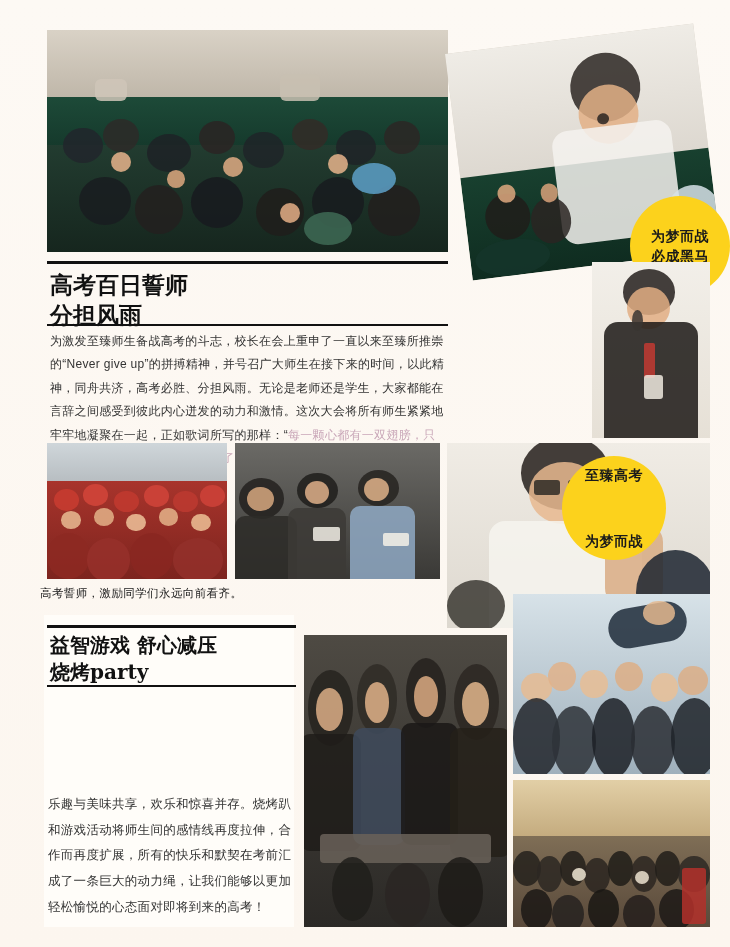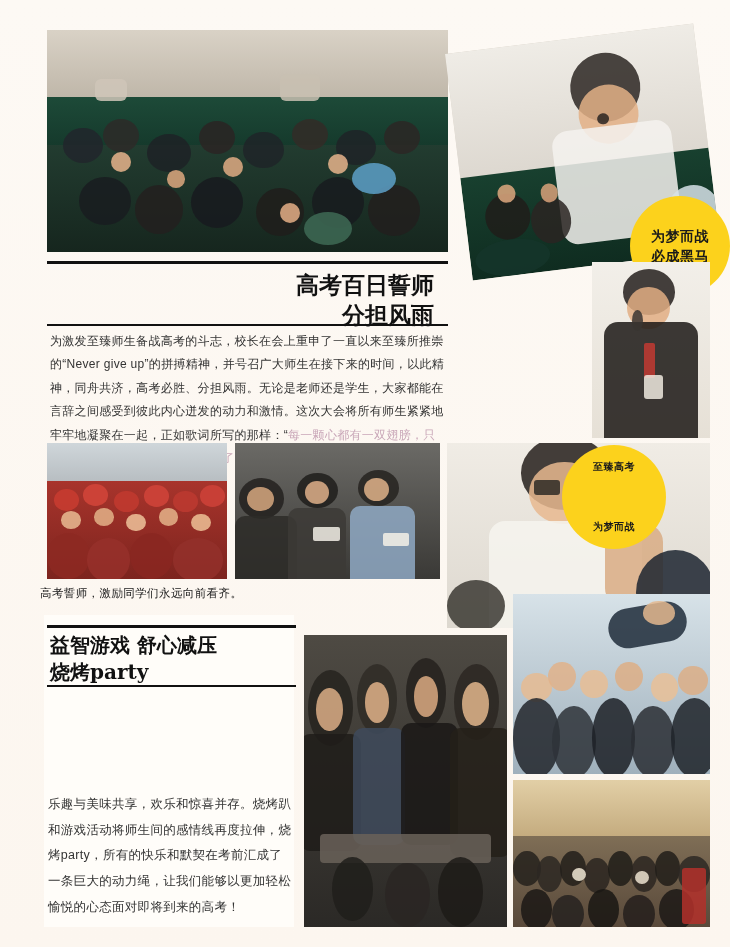--- a/index.html
+++ b/index.html
@@ -147,21 +147,21 @@
       <div class="blob" style="left:30%; top:14%; width:36%; height:24%; background:#e2ae84;"></div>
       <div class="blob" style="left:10%; top:34%; width:80%; height:70%; background:#1b1815; border-radius:14px 14px 0 0;"></div>
       <div class="blob" style="left:44%; top:46%; width:9%; height:20%; background:#c23a33; border-radius:2px;"></div>
       <div class="blob" style="left:44%; top:64%; width:16%; height:14%; background:#efe9df; border-radius:3px;"></div>
       <div class="blob" style="left:34%; top:27%; width:9%; height:12%; background:#3a3531;"></div>
     </div>
   </div>
 
   <div class="divider" style="left:47px; top:261px; width:401px; height:3px;"></div>
 
-  <div style="position:absolute; left:44px; top:270px; width:390px;text-align:right;">
+  <div style="position:absolute; left:50px; top:270px; width:390px;">
     <div class="headline" style="font-size:23px; line-height:1.32;">高考百日誓师</div>
     <div class="headline" style="font-size:23px; line-height:1.32;">分担风雨</div>
   </div>
 
   <div class="divider" style="left:47px; top:324px; width:401px; height:2px;"></div>
 
   <p class="body-text" style="position:absolute; left:50px; top:330px; width:396px; margin:0; font-size:12px;">
     <span>为激发至臻师生备战高考的斗志，校长在会上重申了一直以来至臻所推崇的“Never give up”的拼搏精神，并号召广大师生在接下来的时间，以此精神，同舟共济，高考必胜、分担风雨。无论是老师还是学生，大家都能在言辞之间感受到彼此内心迸发的动力和激情。这次大会将所有师生紧紧地牢牢地凝聚在一起，正如歌词所写的那样：“</span><span class="quote">每一颗心都有一双翅膀，只要勇往直前地飞翔，就没有到不了的地方</span><span>”。</span>
   </p>
 
@@ -212,40 +212,40 @@
       <div class="blob" style="left:33%; top:20%; width:10%; height:8%;  background:#2e2a26; border-radius:3px;"></div>
       <div class="blob" style="left:46%; top:20%; width:10%; height:8%;  background:#2e2a26; border-radius:3px;"></div>
       <div class="blob" style="left:16%; top:42%; width:58%; height:62%; background:#f6f4ef; border-radius:16px 16px 0 0;"></div>
       <div class="blob" style="left:52%; top:34%; width:22%; height:12%; background:#1d1a18; border-radius:20px; transform:rotate(-28deg);"></div>
       <div class="blob" style="left:60%; top:44%; width:22%; height:44%; background:#d8ab84; border-radius:18px;"></div>
       <div class="blob" style="left:72%; top:58%; width:30%; height:46%; background:#1c2430;"></div>
       <div class="blob" style="left:0%;  top:74%; width:22%; height:28%; background:#3b3833;"></div>
     </div>
   </div>
 
-  <div class="badge" style="left:562px; top:445px; width:104px; height:104px; font-size:10px;gap:46px;">
+  <div class="badge" style="left:562px; top:456px; width:104px; height:104px; font-size:14px;gap:46px;">
     <span>至臻高考</span>
     <span>为梦而战</span>
   </div>
 
   <div class="caption" style="left:40px; top:586px;">高考誓师，激励同学们永远向前看齐。</div>
 
   <div class="article-box" style="left:44px; top:615px; width:250px; height:312px; box-shadow:0 0 0 0 transparent;"></div>
 
   <div class="divider" style="left:47px; top:625px; width:249px; height:3px;"></div>
 
   <div style="position:absolute; left:50px; top:632px; width:246px;">
     <div class="headline" style="font-size:20px; line-height:1.35;">益智游戏  舒心减压</div>
     <div class="headline" style="font-size:20px; line-height:1.35;">烧烤party</div>
   </div>
 
   <div class="divider" style="left:47px; top:685px; width:249px; height:2px;"></div>
 
 
-  <p class="body-text" style="position:absolute; left:48px; top:792px; width:244px; margin:0; font-size:12.5px; line-height:2.05;">乐趣与美味共享，欢乐和惊喜并存。烧烤趴和游戏活动将师生间的感情线再度拉伸，烧烤party，所有的快乐和默契在考前汇成了一条巨大的动力绳，让我们能够以更加轻松愉悦的心态面对即将到来的高考！</p>
+  <p class="body-text" style="position:absolute; left:48px; top:792px; width:244px; margin:0; font-size:12.5px; line-height:2.05;">乐趣与美味共享，欢乐和惊喜并存。烧烤趴和游戏活动将师生间的感情线再度拉伸，合作而再度扩展，所有的快乐和默契在考前汇成了一条巨大的动力绳，让我们能够以更加轻松愉悦的心态面对即将到来的高考！</p>
 
   <div class="photo" style="left:304px; top:635px; width:203px; height:292px; background:#3a3833;">
     <div style="position:absolute; inset:0; background:linear-gradient(180deg,#4e4a43,#2b2926);"></div>
     <div class="blobs">
       <div class="blob" style="left:2%;  top:12%; width:22%; height:26%; background:#26231f;"></div>
       <div class="blob" style="left:6%;  top:18%; width:13%; height:15%; background:#dcae86;"></div>
       <div class="blob" style="left:-2%; top:34%; width:30%; height:40%; background:#1e1c19; border-radius:10px;"></div>
       <div class="blob" style="left:26%; top:10%; width:20%; height:24%; background:#2f2b26;"></div>
       <div class="blob" style="left:30%; top:16%; width:12%; height:14%; background:#e0b288;"></div>
       <div class="blob" style="left:24%; top:32%; width:26%; height:40%; background:#3e4a5c; border-radius:10px;"></div>

